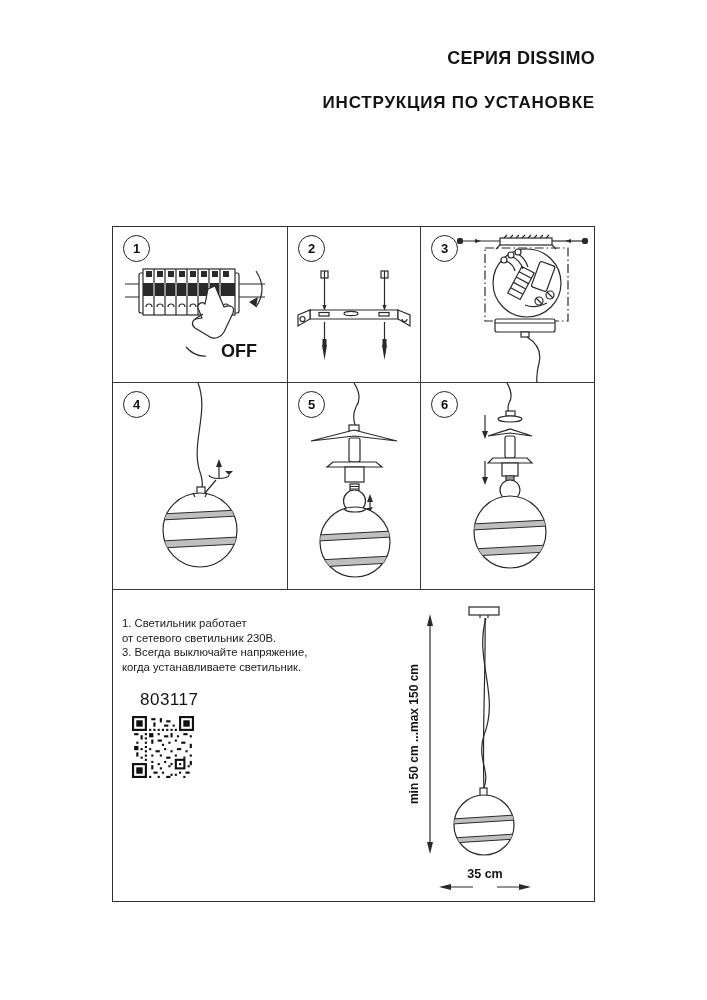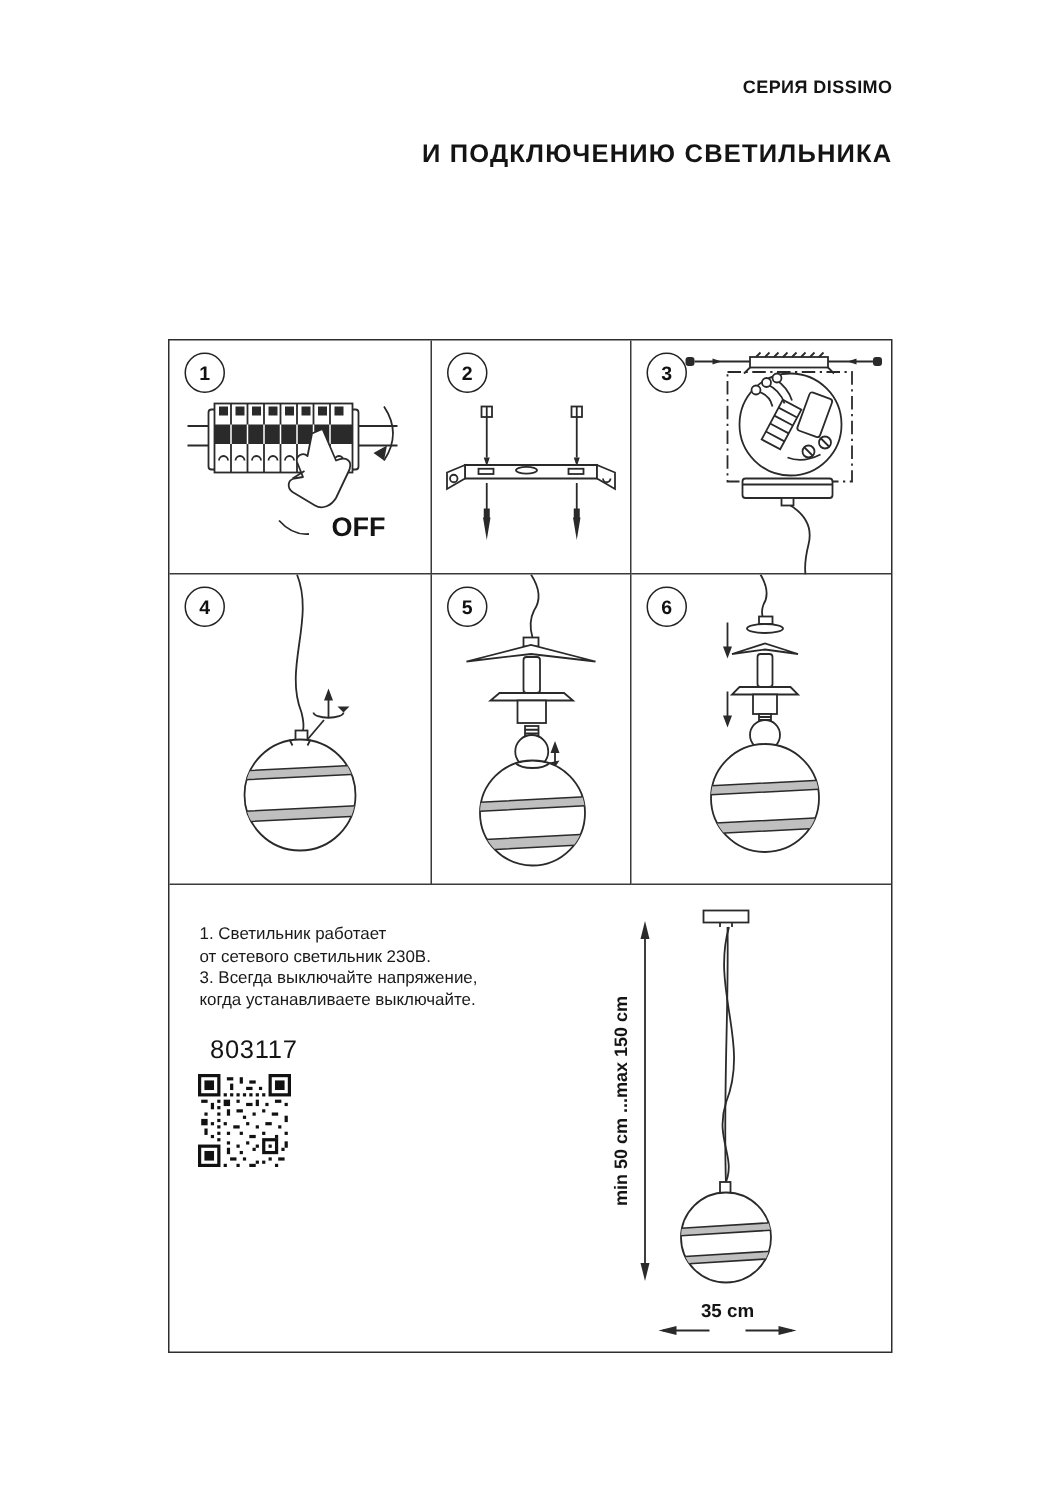--- a/index.html
+++ b/index.html
@@ -1,58 +1,58 @@
 <!DOCTYPE html>
 <html><head>
 <meta charset="utf-8">
 <style>
   html,body{margin:0;padding:0;}
   body{
     width:707px;height:1000px;position:relative;background:#ffffff;
     font-family:"Liberation Sans", sans-serif;color:#111;overflow:hidden;
   }
   .header{position:absolute;top:47px;right:112px;text-align:right;}
-  .header .h-line{font-size:12px;font-weight:bold;line-height:23px;letter-spacing:.3px;color:#141414;}
+  .header .h-line{font-size:18px;font-weight:bold;line-height:23px;letter-spacing:.3px;color:#141414;}
   .header .h-title{margin-top:21px;}
   .header .h-title .h-line{font-size:17px;letter-spacing:.8px;line-height:23px;}
 
   .sheet{
     position:absolute;left:112px;top:226px;width:483px;height:676px;
     border:1.6px solid #2e2e2e;box-sizing:border-box;background:#fff;
   }
   .grid{display:grid;grid-template-columns:175px 133px 173px;grid-template-rows:156px 207px auto;width:100%;height:100%;}
   .cell{position:relative;box-sizing:border-box;border-right:1.2px solid #3a3a3a;border-bottom:1.2px solid #3a3a3a;}
   .cell.last-col{border-right:none;}
   .cell.bottom{grid-column:1 / span 3;border:none;}
   .badge{
     position:absolute;left:10px;top:8px;width:25px;height:25px;border:1.4px solid #222;
     border-radius:50%;display:flex;align-items:center;justify-content:center;
     font-size:13px;font-weight:bold;background:#fff;z-index:2;
   }
   svg{display:block;}
   .ill{position:absolute;left:0;top:0;}
 
-  .notes{position:absolute;left:20px;top:26px;font-size:11.3px;line-height:14.5px;color:#1a1a1a;}
+  .notes{position:absolute;left:9px;top:26px;font-size:11.3px;line-height:14.5px;color:#1a1a1a;}
   .article{position:absolute;left:27px;top:100px;font-size:17px;font-weight:normal;letter-spacing:.5px;color:#141414;}
   .qr{position:absolute;left:19px;top:126px;width:62px;height:62px;}
   .pendant{position:absolute;left:293px;top:10px;}
 
   .ink{stroke:#2a2a2a;fill:none;stroke-width:1.2;}
   .inkf{fill:#2a2a2a;stroke:none;}
   .white{fill:#ffffff;stroke:#2a2a2a;stroke-width:1.2;}
   .band{fill:#bfbfbf;stroke:#2a2a2a;stroke-width:1;}
   text{fill:#141414;font-family:"Liberation Sans",sans-serif;}
 </style>
 </head>
 <body>
 
 <div class="header">
   <div class="h-line">СЕРИЯ DISSIMO</div>
   <div class="h-title">
-    <div class="h-line">И ПОДКЛЮЧЕНИЮ СВЕТИЛЬНИКА</div>
+    <div class="h-line">ИНСТРУКЦИЯ ПО УСТАНОВКЕ</div>
   </div>
 </div>
 
 <div class="sheet">
 <div class="grid">
 
   <div class="cell">
     <div class="badge">1</div>
     <svg class="ill" width="175" height="156" viewBox="0 0 175 156">
 
@@ -297,21 +297,21 @@
         <polygon class="band" points="51,166 127,162 127,169 51,173"></polygon>
       </g>
     </svg>
   </div>
 
   <div class="cell bottom">
     <div class="notes">
       <div>1. Светильник работает</div>
       <div>от сетевого светильник 230В.</div>
       <div>3. Всегда выключайте напряжение,</div>
-      <div>когда устанавливаете выключайте.</div>
+      <div>когда устанавливаете светильник.</div>
     </div>
     <div class="article">803117</div>
 
     <svg class="qr" viewBox="0 0 29 29">
       <g fill="#111">
         <rect x="0" y="0" width="7" height="7"></rect>
             <rect x="1" y="1" width="5" height="5" fill="#fff"></rect>
             <rect x="2" y="2" width="3" height="3"></rect>
         <rect x="22" y="0" width="7" height="7"></rect>
             <rect x="23" y="1" width="5" height="5" fill="#fff"></rect>

